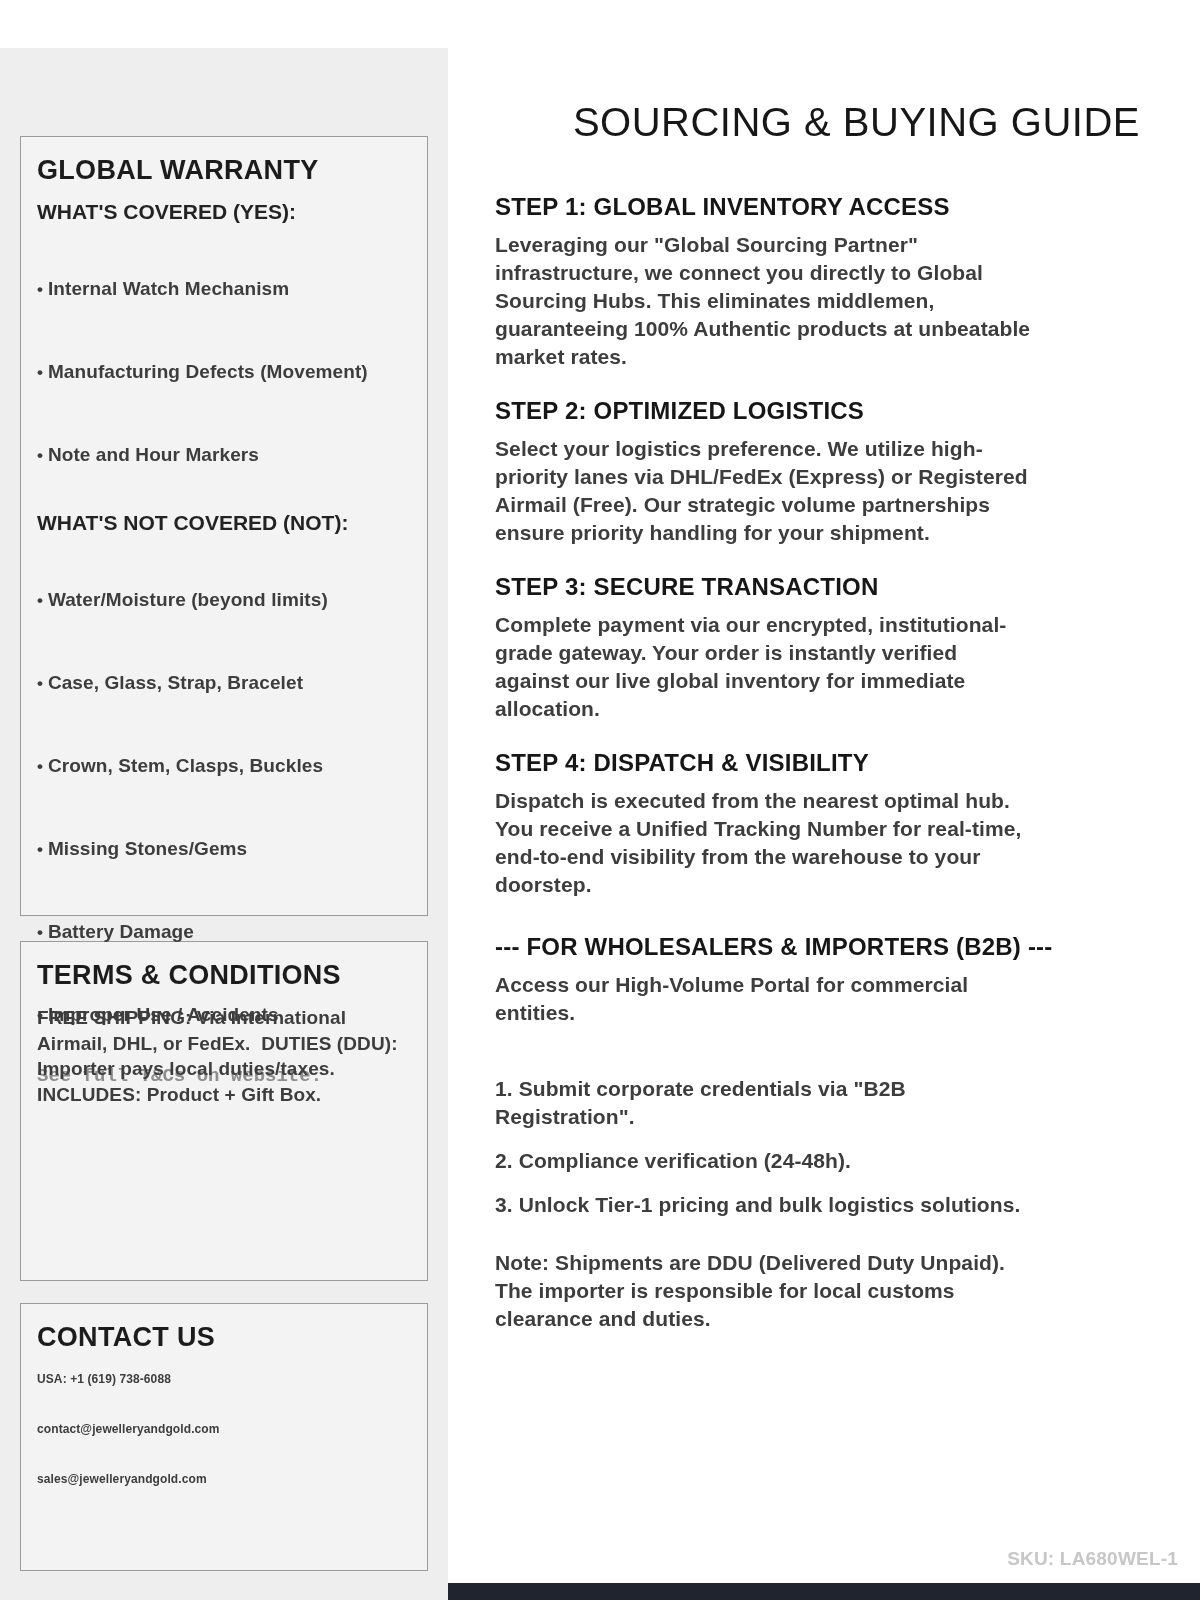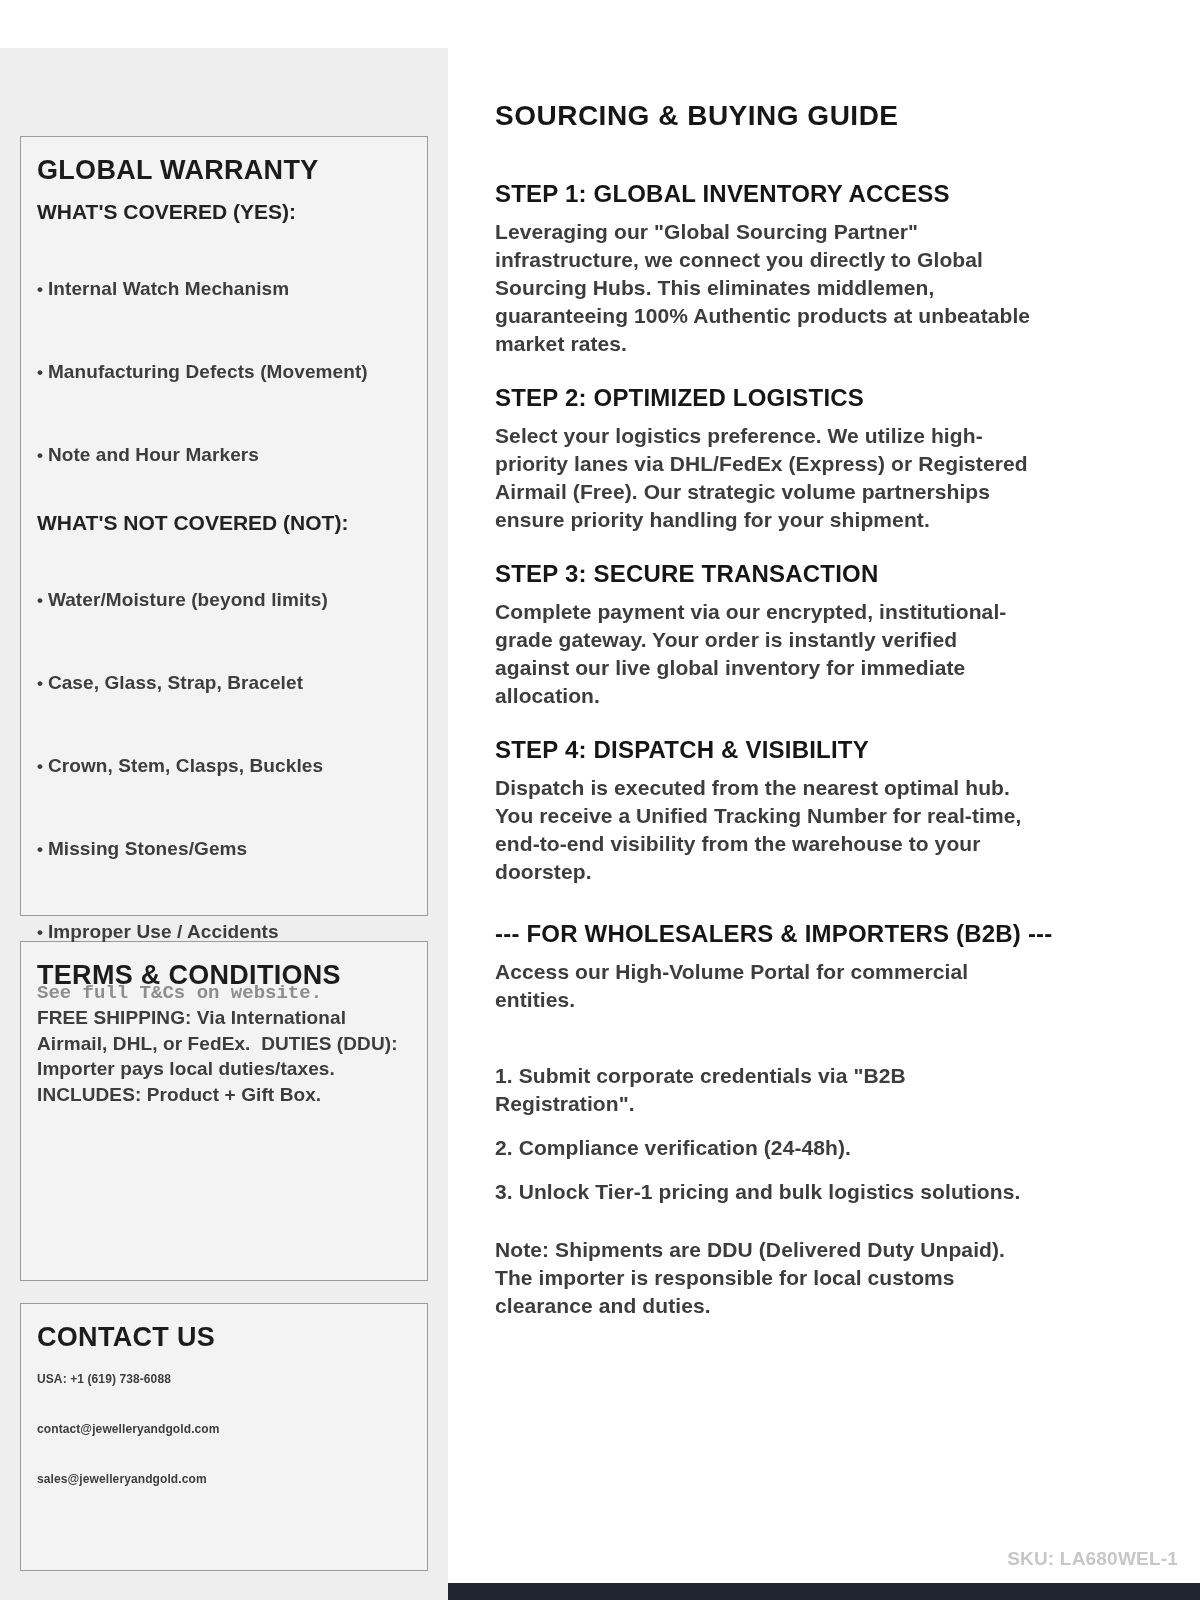--- a/index.html
+++ b/index.html
@@ -54,21 +54,21 @@
   .contact-line{
     margin:0 0 15px 0;font-size:12px;font-weight:bold;color:var(--text-body);
     line-height:25px;letter-spacing:.1px;
   }
   
   .main{
     position:absolute;left:448px;top:0;width:752px;height:1600px;
     padding:52px 60px 0 47px;background:#ffffff;
   }
   .main-title{
-    margin:0 0 34px 0;text-align:left;font-size:28px;font-weight:bold;
+    margin:0 0 34px 0;text-align:right;font-size:40px;font-weight:normal;
     color:#171717;letter-spacing:.5px;
   }
   .step{margin:0 0 26px 0;}
   .step h3, .b2b-heading{
     margin:0 0 10px 0;font-size:24px;font-weight:bold;color:#161616;
     letter-spacing:.2px;
   }
   .step p, .body-par{
     margin:0;font-size:21px;font-weight:bold;color:var(--text-body);
     line-height:28px;max-width:540px;letter-spacing:.1px;
@@ -102,20 +102,21 @@
           <li>Manufacturing Defects (Movement)</li>
           <li>Note and Hour Markers</li>
         </ul>
       <h3 class="gap-top">WHAT'S NOT COVERED (NOT):</h3>
       <ul>
 
       <li>Water/Moisture (beyond limits)</li>
           <li>Case, Glass, Strap, Bracelet</li>
           <li>Crown, Stem, Clasps, Buckles</li>
           <li>Missing Stones/Gems</li>
+          <li>Battery Damage</li>
           <li>Improper Use / Accidents</li>
         </ul>
       <p class="footnote">See full T&amp;Cs on website.</p>
     </section>
 
     <section class="box box-terms">
       <h2>TERMS &amp; CONDITIONS</h2>
       <p class="box-body">FREE SHIPPING: Via International Airmail, DHL, or FedEx.  DUTIES (DDU): Importer pays local duties/taxes.  INCLUDES: Product + Gift Box.</p>
     </section>
 

